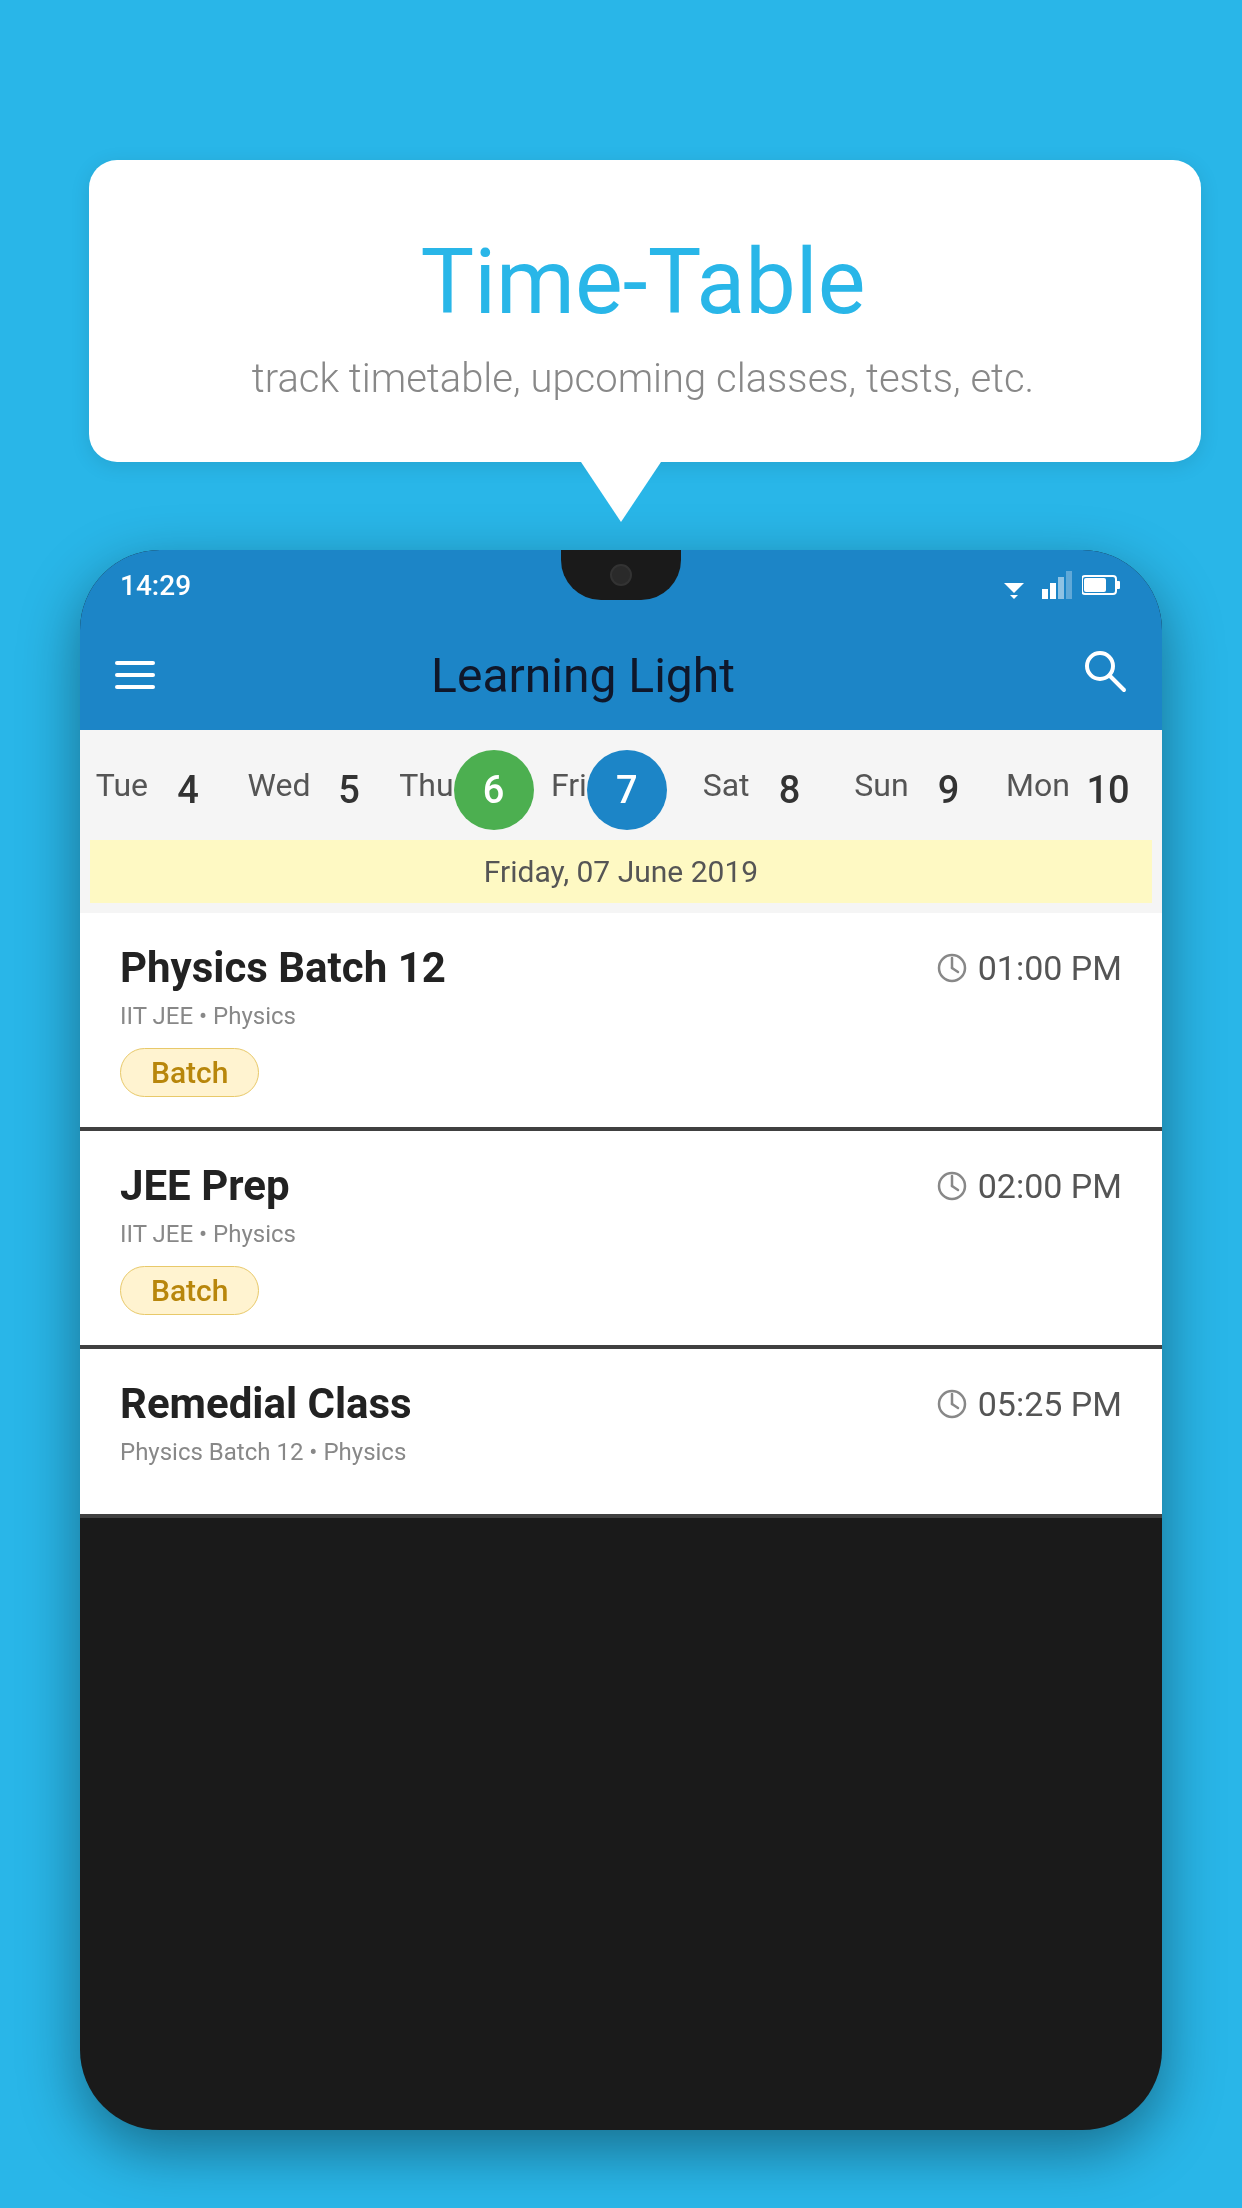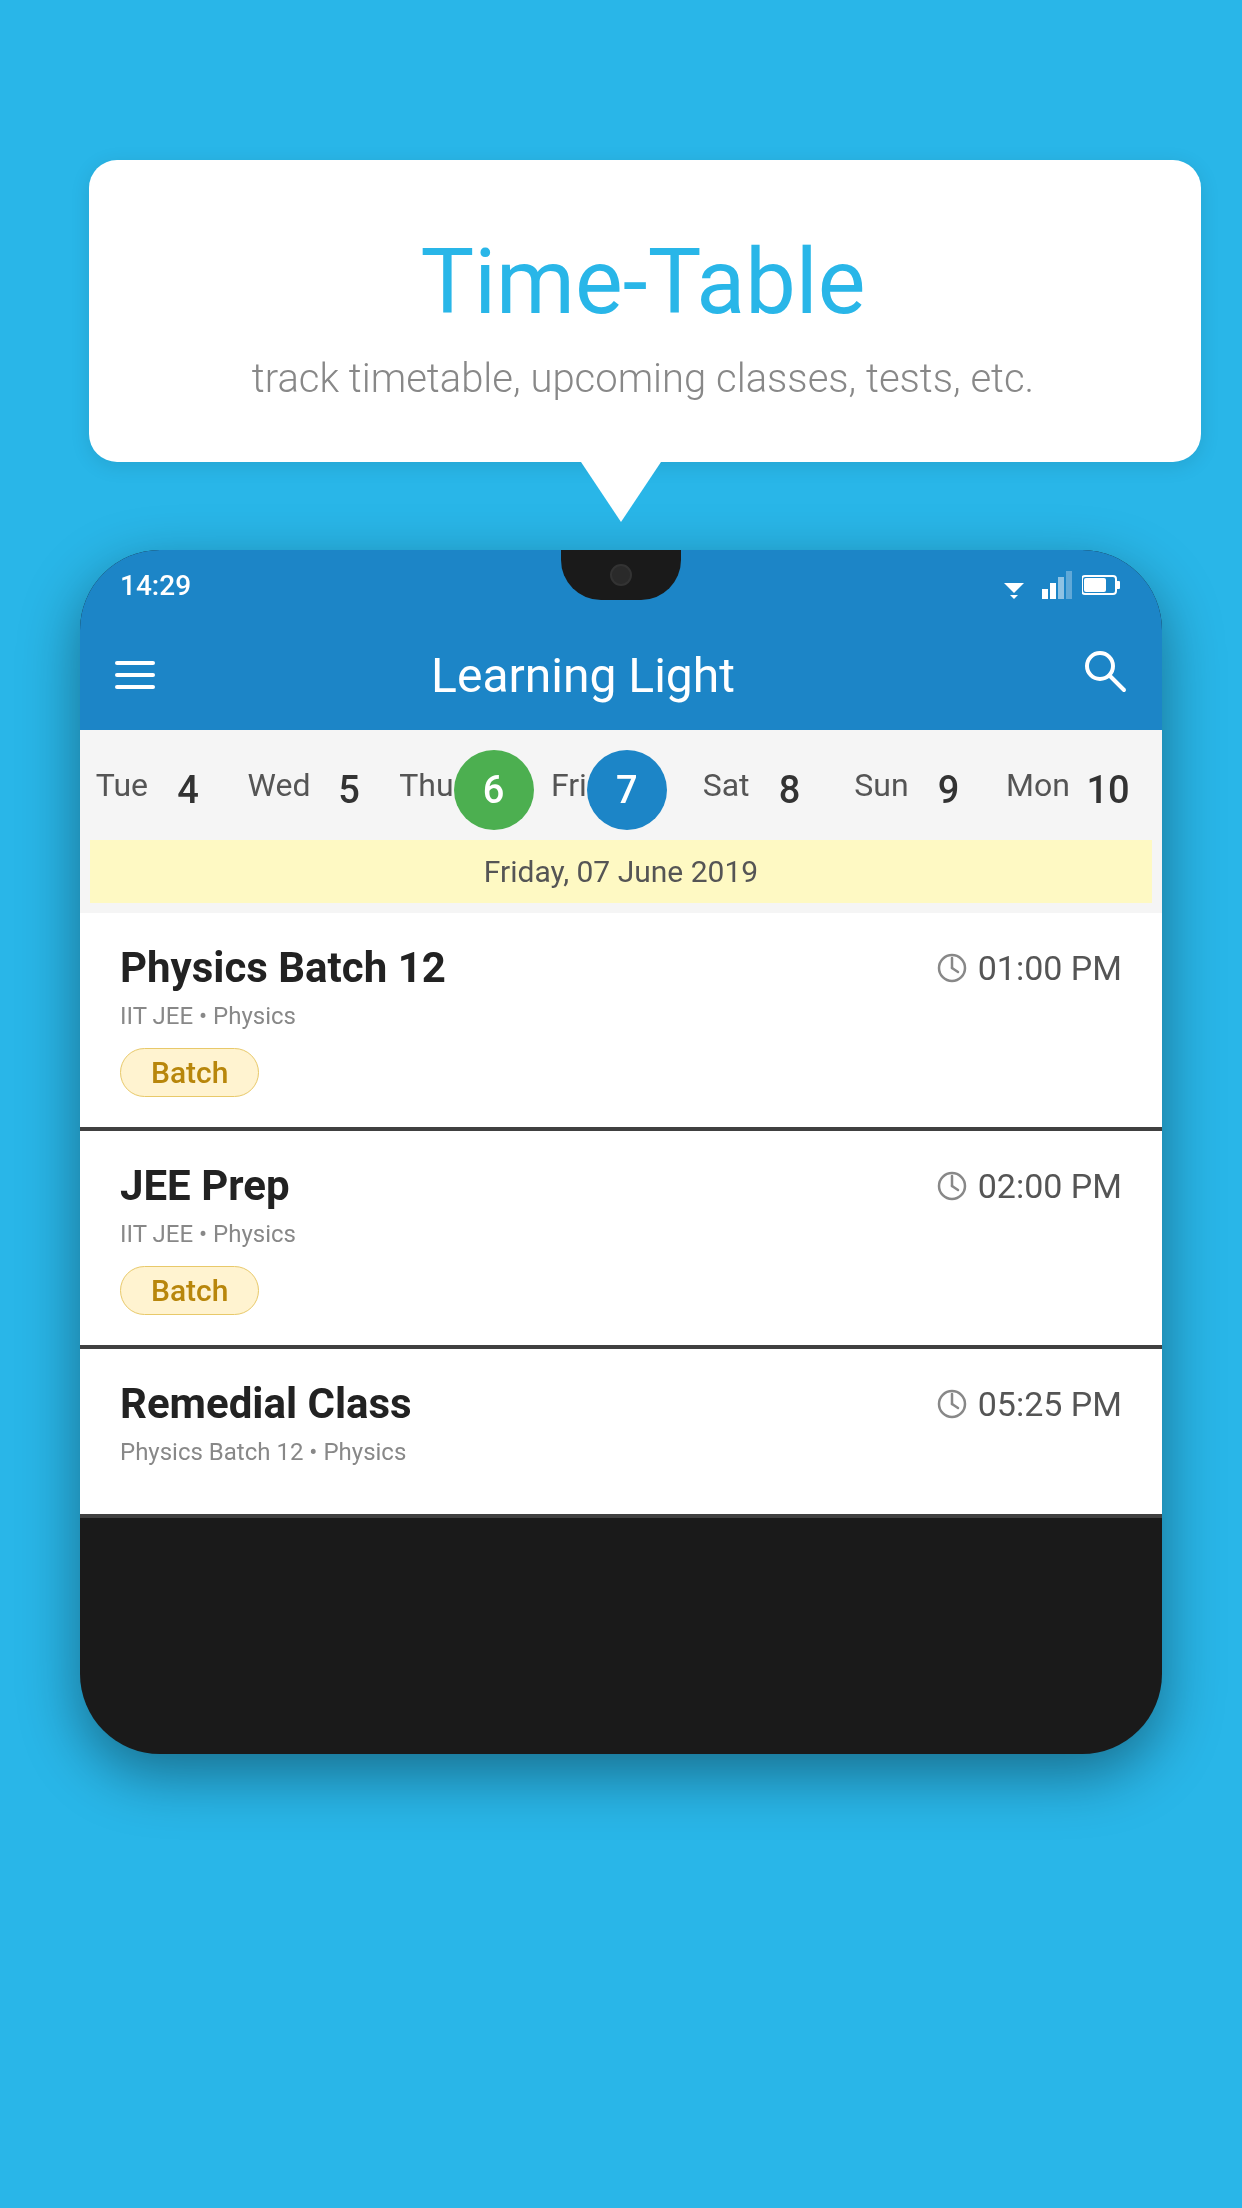--- a/index.html
+++ b/index.html
@@ -65,21 +65,21 @@
       bottom: 0;
     }
 
     .phone-frame {
       background: #1a1a1a;
       border-radius: 80px;
       padding: 0;
       position: relative;
       overflow: hidden;
       width: 100%;
-      height: 1204px;
+      height: 1580px;
       box-shadow: 0 20px 60px rgba(0,0,0,0.4);
     }
 
     
     .phone-notch-bar {
       background: #1c85c7;
       height: 70px;
       display: flex;
       align-items: center;
       justify-content: space-between;
@@ -145,21 +145,21 @@
 
     .menu-icon span {
       display: block;
       width: 40px;
       height: 4px;
       background: white;
       border-radius: 2px;
     }
 
     .app-title {
-      color: #ffffff;
+      color: #0f172a;
       font-size: 48px;
       font-weight: 400;
       flex: 1;
       text-align: center;
       margin-right: 70px;
     }
 
     .search-icon {
       color: white;
       font-size: 44px;

